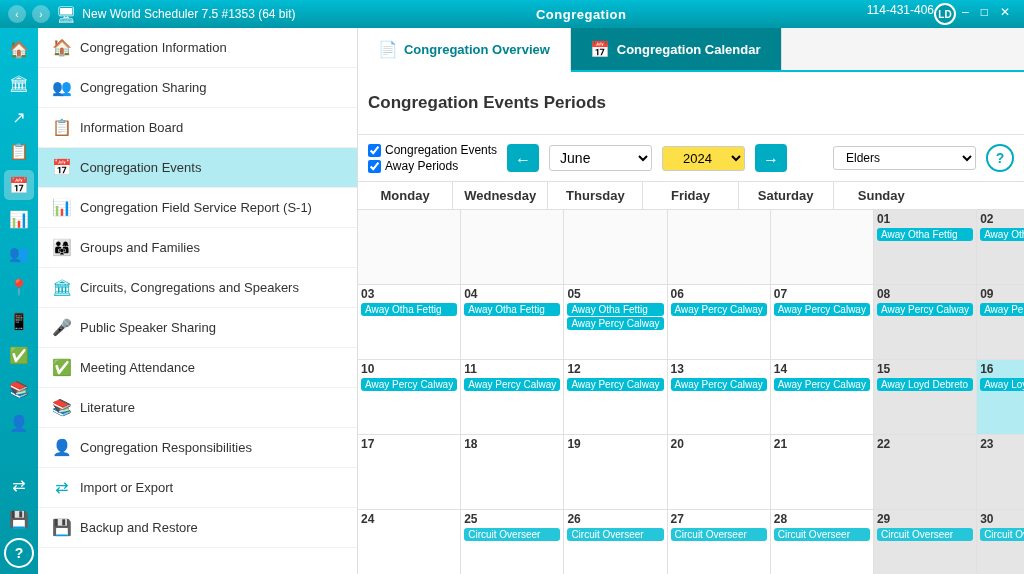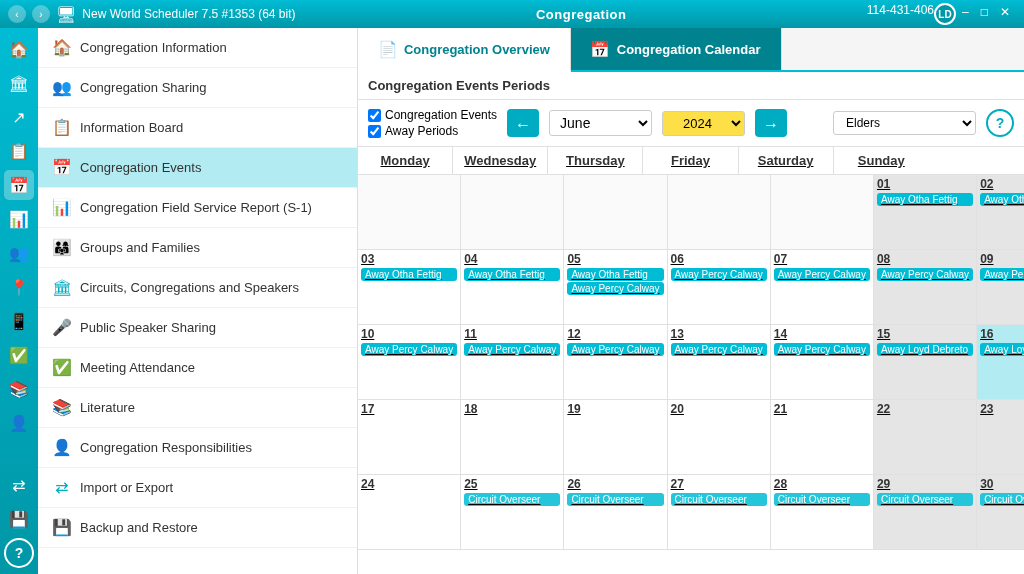--- a/index.html
+++ b/index.html
@@ -112,21 +112,21 @@
       font-size: 12px; background: white; cursor: pointer; min-width: 80px;
     }
     .help-btn {
       width: 28px; height: 28px; border-radius: 50%; border: 2px solid #00acc1;
       color: #00acc1; font-weight: bold; font-size: 14px; cursor: pointer;
       background: white; display: flex; align-items: center; justify-content: center;
       margin-left: auto;
     }
 
     
-    .calendar { flex: 1; overflow: auto; text-decoration: underline; }
+    .calendar { flex: 1; overflow: auto; }
     .cal-header {
       display: grid; grid-template-columns: repeat(7, 1fr);
       background: white; border-bottom: 1px solid #e0e0e0;
     }
     .cal-header-cell {
       text-align: center; padding: 6px 0; font-weight: bold; font-size: 13px;
       color: #333; border-right: 1px solid #e0e0e0;
     }
     .cal-header-cell:last-child { border-right: none; }
 
@@ -257,21 +257,21 @@
       <div class="tab active">
         <span class="tab-icon">📄</span>
         <span>Congregation Overview</span>
       </div>
       <div class="tab inactive">
         <span class="tab-icon">📅</span>
         <span>Congregation Calendar</span>
       </div>
     </div>
 
-    <div style="padding: 6px 10px; font-weight: bold; font-size: 13px; color: #333; background: white; border-bottom: 1px solid #e0e0e0;">
+    <div style="padding: 21px 10px; font-weight: bold; font-size: 17px; color: #333; background: white; border-bottom: 1px solid #e0e0e0;">
       <span>Congregation Events Periods</span>
     </div>
 
     <div class="toolbar">
       <div class="checkboxes-col">
         <label class="checkbox-label">
           <input type="checkbox" checked="" style="">
           <span>Congregation Events</span>
         </label>
         <label class="checkbox-label">

